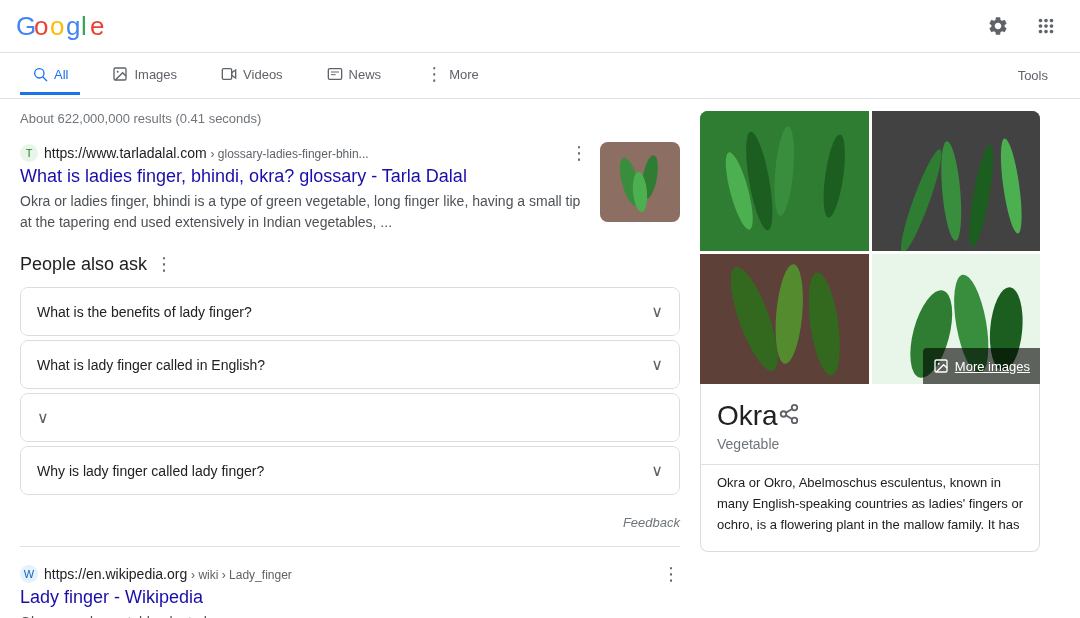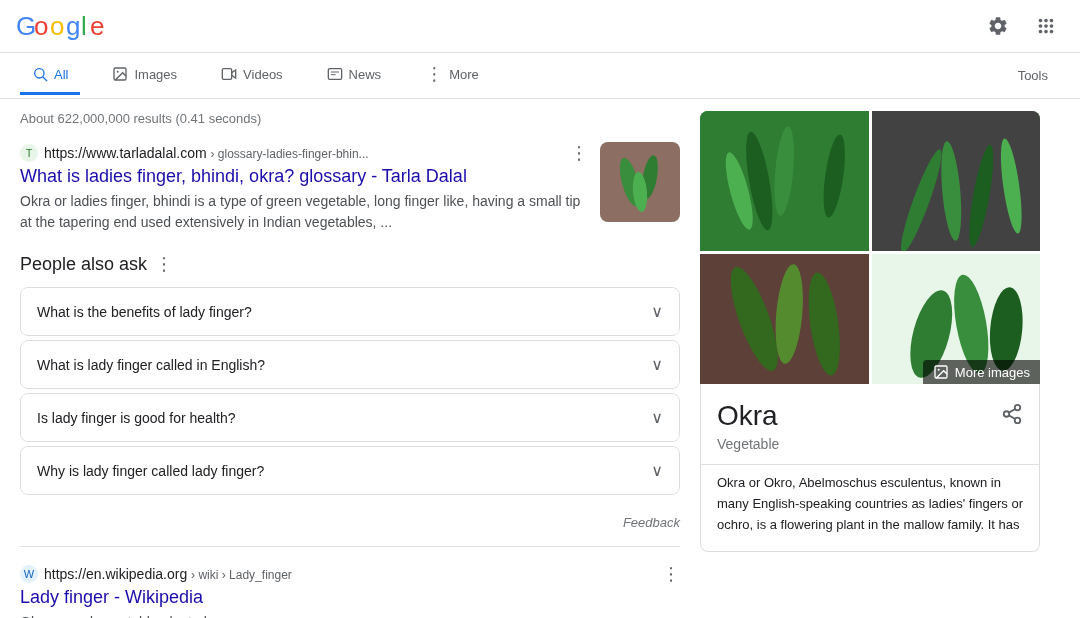--- a/index.html
+++ b/index.html
@@ -49,25 +49,25 @@
 
     
     .divider { border: none; border-top: 1px solid #e0e0e0; margin: 8px 0 16px; }
 
     
     .second-result { }
 
     
     .right-images { display: grid; grid-template-columns: 1fr 1fr; grid-template-rows: 140px 130px; gap: 3px; border-radius: 8px 8px 0 0; overflow: hidden; margin-bottom: 0; position: relative; }
     .img-cell { background: #388e3c; position: relative; overflow: hidden; }
-    .more-images-btn { position: absolute; bottom: 0; right: 0; background: rgba(0,0,0,0.6); color: #fff; font-size: 13px; padding: 4px 10px; display: flex; align-items: center; gap: 6px; cursor: pointer; border-radius: 4px 0 0 0; }
+    .more-images-btn { position: absolute; bottom: 0; right: 0; background: rgba(0,0,0,0.6); color: #fff; font-size: 13px; padding: 10px 10px; display: flex; align-items: center; gap: 6px; cursor: pointer; border-radius: 4px 0 0 0; text-decoration: underline; }
 
     
     .okra-panel { border: 1px solid #dadce0; border-top: none; border-radius: 0 0 8px 8px; overflow: hidden; }
-    .okra-header { display: flex; align-items: center; justify-content: space-between; padding: 16px 16px 4px; }
+    .okra-header { display: flex; align-items: center; justify-content: flex-start; padding: 16px 16px 4px; }
     .okra-title { font-size: 28px; font-weight: 400; color: #202124; }
     .share-icon { color: #5f6368; cursor: pointer; font-size: 20px; }
     .okra-subtitle { font-size: 14px; color: #70757a; padding: 0 16px 12px; }
     .okra-desc { font-size: 13px; color: #202124; line-height: 1.6; padding: 8px 16px 16px; border-top: 1px solid #e0e0e0; }
 
     
     .img-okra-1 { background: linear-gradient(135deg, #2e7d32, #4caf50, #388e3c); }
     .img-okra-2 { background: linear-gradient(135deg, #1b5e20, #388e3c, #66bb6a); }
     .img-okra-3 { background: linear-gradient(135deg, #33691e, #558b2f, #8bc34a); }
     .img-okra-4 { background: linear-gradient(135deg, #1b5e20, #2e7d32, #43a047); }
@@ -187,21 +187,20 @@
         </div>
       </div>
       <div class="paa-item">
         <div class="paa-question">
           <span>What is lady finger called in English?</span>
           <span class="paa-chevron">∨</span>
         </div>
       </div>
       <div class="paa-item">
         <div class="paa-question">
-          <span>Is lady finger is good for health?</span>
           <span class="paa-chevron">∨</span>
         </div>
       </div>
       <div class="paa-item">
         <div class="paa-question">
           <span>Why is lady finger called lady finger?</span>
           <span class="paa-chevron">∨</span>
         </div>
       </div>
     </div>

